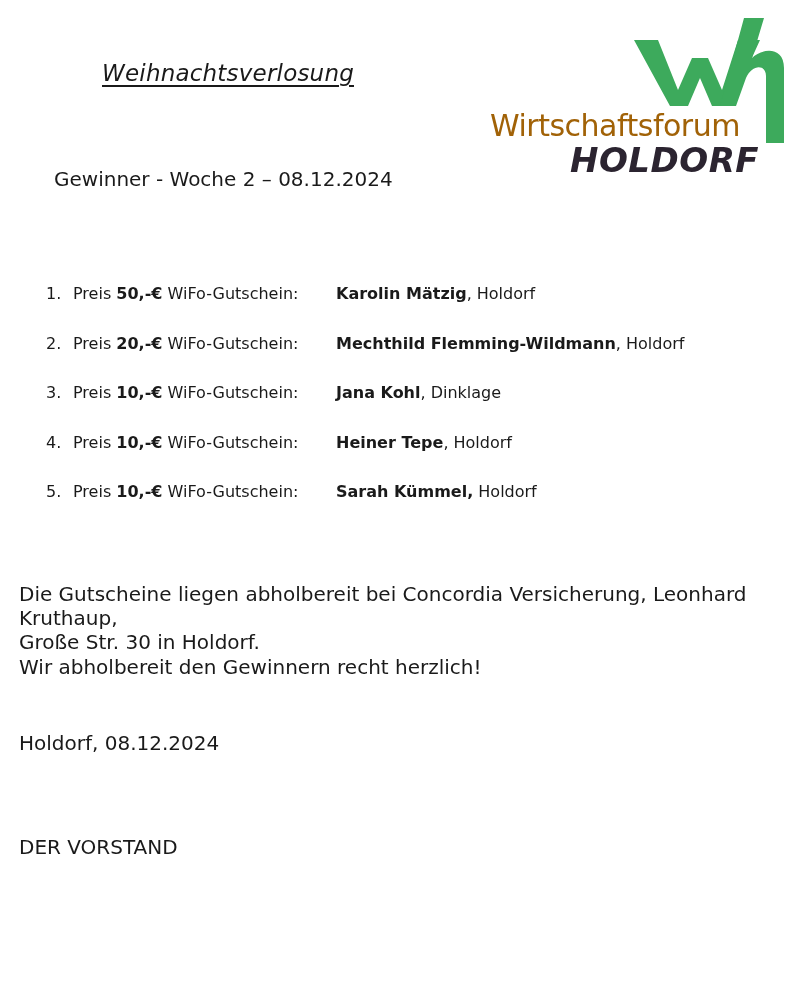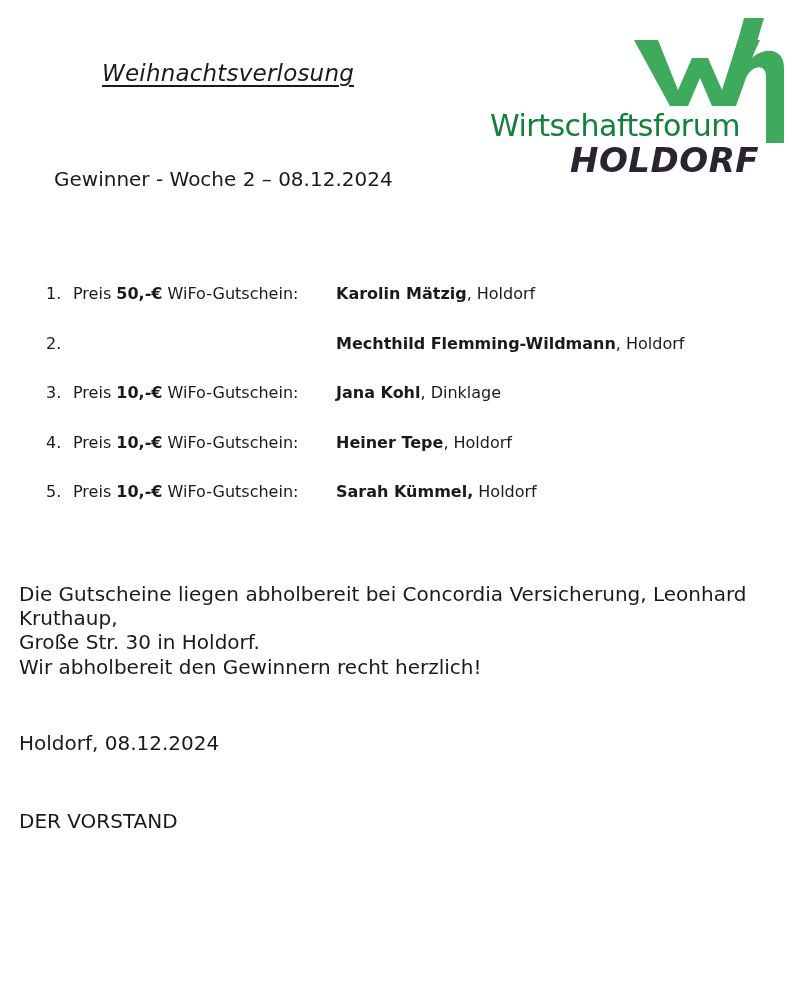--- a/index.html
+++ b/index.html
@@ -8,21 +8,21 @@
     font-family:"DejaVu Sans", "Liberation Sans", sans-serif; color:#1a1a1a;
   }
   .title {
     position:absolute; left:102px; top:60px; font-size:23px; font-weight:normal; font-style:italic;
     text-decoration:underline; text-underline-offset:4px; text-decoration-thickness:2px; letter-spacing:0.2px;
   }
   .subtitle { position:absolute; left:54px; top:167px; font-size:20px; font-weight:normal; }
   .logo { position:absolute; left:484px; top:18px; width:300px; height:160px; }
   .logo-mark { position:absolute; left:150px; top:0; width:150px; height:125px; }
   .logo-word {
-    position:absolute; left:6px; top:90px; font-size:30px; color:#15803d; letter-spacing:-0.5px;
+    position:absolute; left:6px; top:90px; font-size:30px; color:#a16207; letter-spacing:-0.5px;
     font-family:"DejaVu Sans", sans-serif;
   }
   .logo-holdorf {
     position:absolute; left:86px; top:122px; font-size:34px; font-weight:bold; font-style:italic;
     color:#2b2430; letter-spacing:0.5px; font-family:"DejaVu Sans", sans-serif;
   }
   .prizes { position:absolute; left:46px; top:284px; width:720px; }
   .prize-row { position:relative; height:49.5px; font-size:16px; }
   .prize-num { position:absolute; left:0; width:22px; }
   .prize-label { position:absolute; left:27px; }
@@ -48,20 +48,21 @@
 </div>
 
 <div class="prizes">
   <div class="prize-row">
     <span class="prize-num">1.</span>
     <span class="prize-label"><span>Preis </span><b>50,-€</b><span> WiFo-Gutschein:</span></span>
     <span class="prize-winner"><b>Karolin Mätzig</b><span>, </span><span>Holdorf</span></span>
   </div>
   <div class="prize-row">
     <span class="prize-num">2.</span>
+    <span class="prize-label"><span>Preis </span><b>20,-€</b><span> WiFo-Gutschein:</span></span>
     <span class="prize-winner"><b>Mechthild Flemming-Wildmann</b><span>, </span><span>Holdorf</span></span>
   </div>
   <div class="prize-row">
     <span class="prize-num">3.</span>
     <span class="prize-label"><span>Preis </span><b>10,-€</b><span> WiFo-Gutschein:</span></span>
     <span class="prize-winner"><b>Jana Kohl</b><span>, </span><span>Dinklage</span></span>
   </div>
   <div class="prize-row">
     <span class="prize-num">4.</span>
     <span class="prize-label"><span>Preis </span><b>10,-€</b><span> WiFo-Gutschein:</span></span>
@@ -73,13 +74,13 @@
     <span class="prize-winner"><b>Sarah Kümmel,</b><span> </span><span>Holdorf</span></span>
   </div>
 </div>
 
 <div class="para" style="top:582px;">
   <div>Die Gutscheine liegen abholbereit bei Concordia Versicherung, Leonhard Kruthaup,</div>
   <div>Große Str. 30 in Holdorf.</div>
 </div>
 <div class="para" style="top:655px;">Wir abholbereit den Gewinnern recht herzlich!</div>
 <div class="para" style="top:731px;text-align:center;">Holdorf, 08.12.2024</div>
-<div class="para" style="top:809px;">DER VORSTAND</div>
+<div class="para" style="top:835px;">DER VORSTAND</div>
 
 </body></html>

